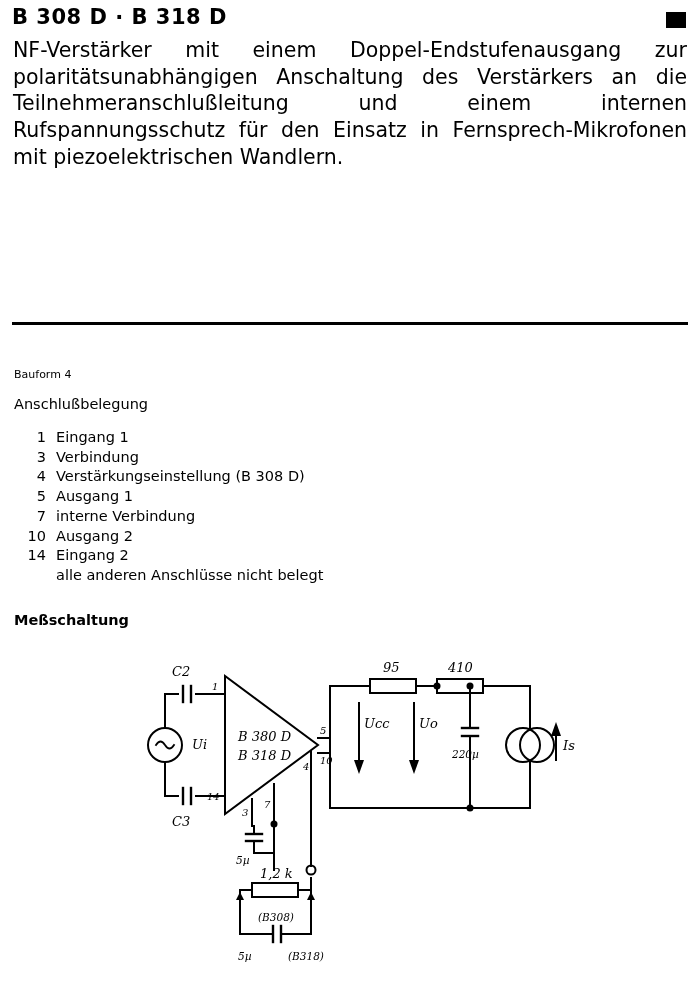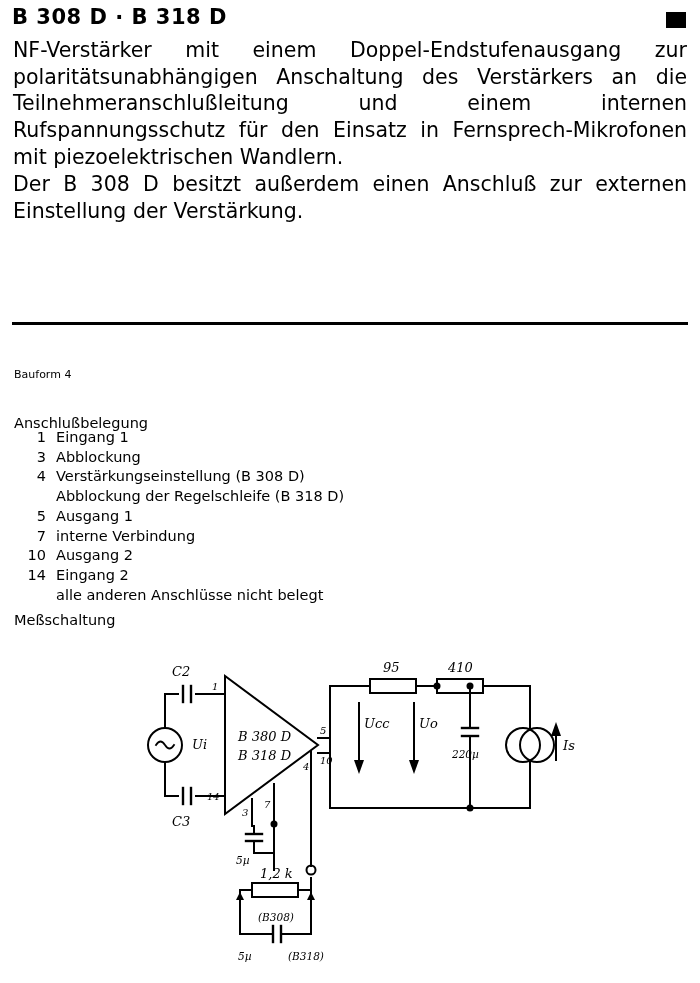--- a/index.html
+++ b/index.html
@@ -78,21 +78,21 @@
   .bauform {
     position: absolute;
     left: 14px;
     top: 368px;
     font-family: "DejaVu Sans", sans-serif;
     font-size: 11px;
   }
   .anschluss-head {
     position: absolute;
     left: 14px;
-    top: 415px;
+    top: 396px;
     font-family: "DejaVu Sans", sans-serif;
     font-size: 14.5px;
   }
 
   .pinlist {
     position: absolute;
     left: 20px;
     top: 428px;
     width: 500px;
     font-family: "DejaVu Sans", sans-serif;
@@ -110,21 +110,21 @@
   }
   .pinrow .lbl {
     flex: 1 1 auto;
   }
 
   .messchaltung {
     position: absolute;
     left: 14px;
     top: 612px;
     font-family: "DejaVu Sans", sans-serif;
-    font-weight: normal;
+    font-weight: bold;
     font-size: 14.5px;
   }
 
   
   .schematic {
     position: absolute;
     left: 0px;
     top: 648px;
     width: 644px;
     height: 330px;
@@ -151,45 +151,40 @@
 
 <div class="page">
 
   <div class="title-row">
     <div class="doc-title">B 308 D · B 318 D</div>
     <div class="corner-mark"></div>
   </div>
 
   <div class="intro">
     <p>NF-Verstärker mit einem Doppel-Endstufenausgang zur polaritätsunabhängigen Anschaltung des Verstärkers an die Teilnehmeranschlußleitung und einem internen Rufspannungsschutz für den Einsatz in Fernsprech-Mikrofonen mit piezoelektrischen Wandlern.</p>
-    <p>Der B 308 D besitzt außerdem einen Anschluß zur externen Einstellung der Verstärkung.</p>
   </div>
 
   <div class="rule"></div>
 
   <div class="bauform">Bauform 4</div>
 
   <div class="anschluss-head">Anschlußbelegung</div>
 
   <div class="pinlist">
     <div class="pinrow">
       <span class="num">1</span>
       <span class="lbl">Eingang 1</span>
     </div>
     <div class="pinrow">
       <span class="num">3</span>
-      <span class="lbl">Abblockung</span>
+      <span class="lbl">Verbindung</span>
     </div>
     <div class="pinrow">
       <span class="num">4</span>
       <span class="lbl">Verstärkungseinstellung  (B 308 D)</span>
-    </div>
-    <div class="pinrow">
-      <span class="num"></span>
-      <span class="lbl">Abblockung der Regelschleife  (B 318 D)</span>
     </div>
     <div class="pinrow">
       <span class="num">5</span>
       <span class="lbl">Ausgang 1</span>
     </div>
     <div class="pinrow">
       <span class="num">7</span>
       <span class="lbl">interne Verbindung</span>
     </div>
     <div class="pinrow">

